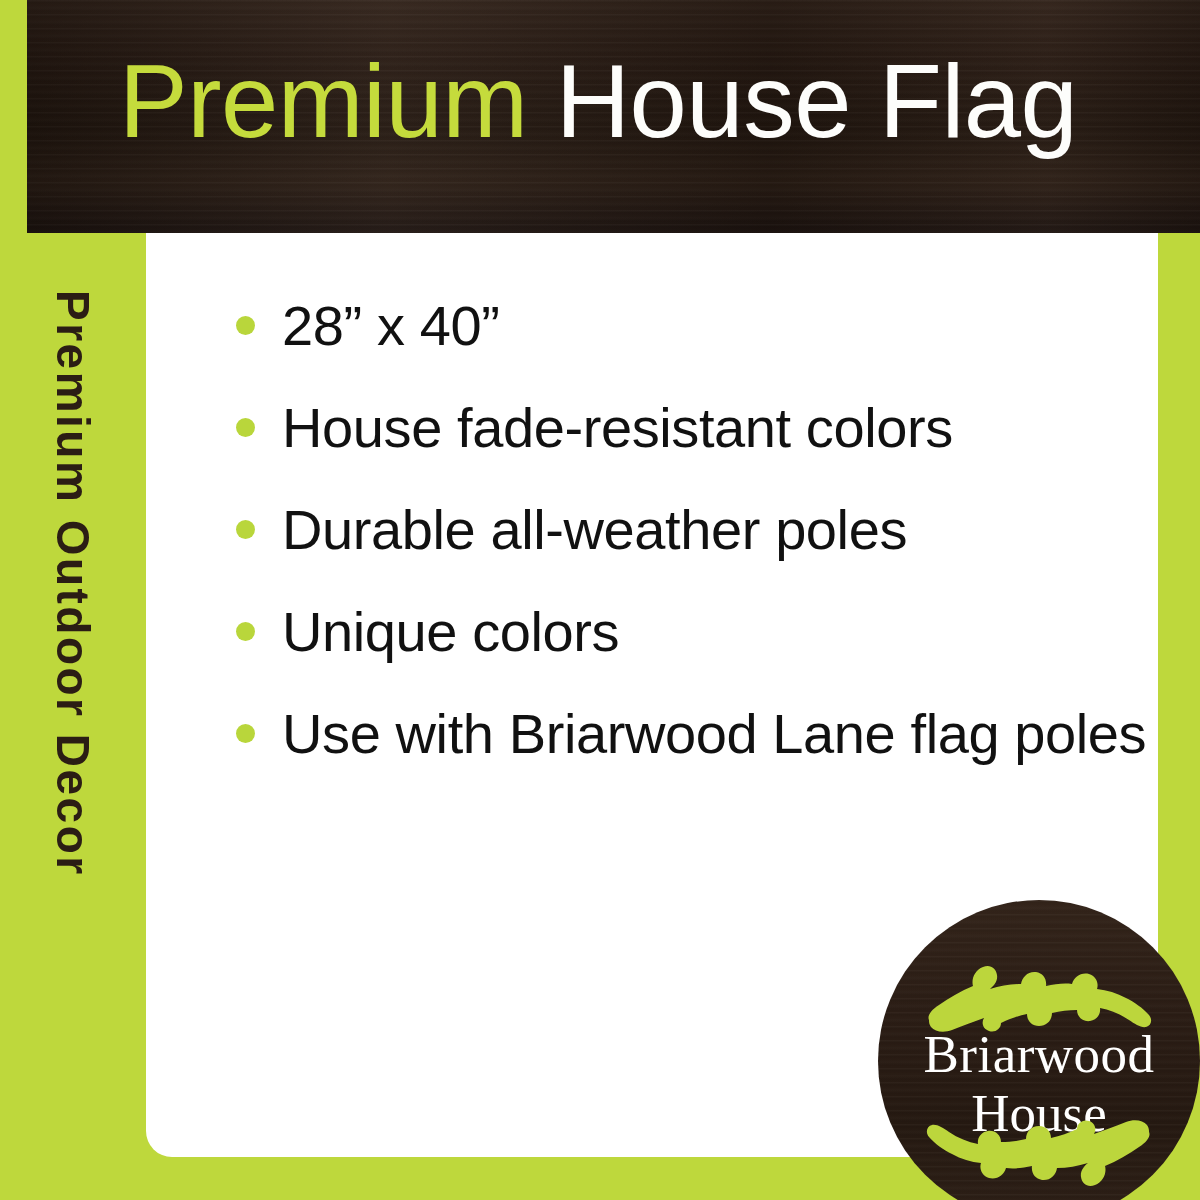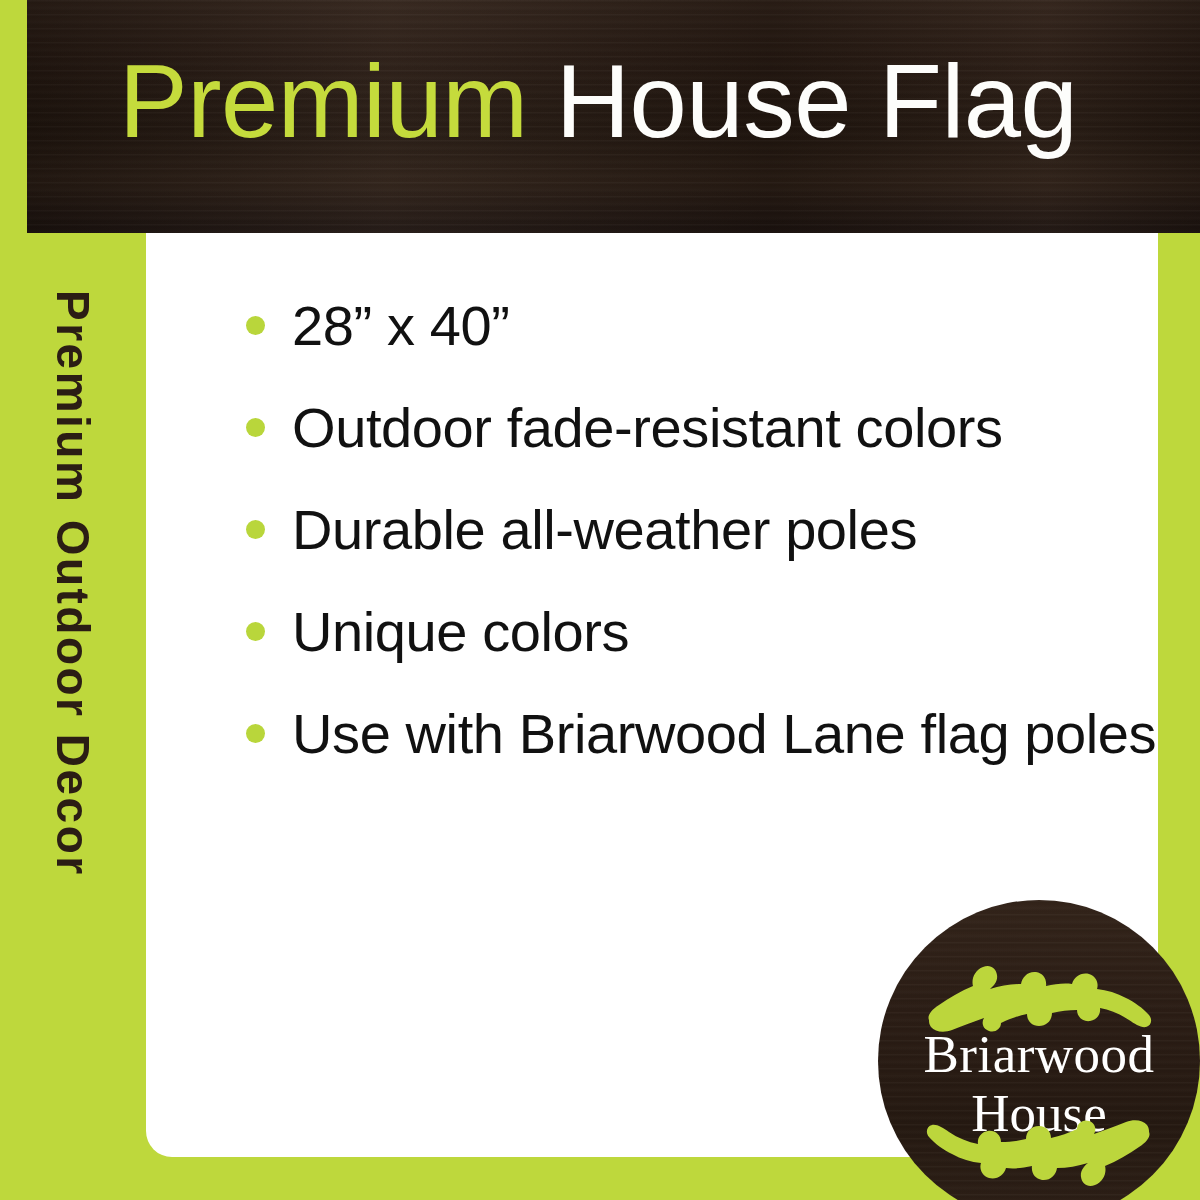--- a/index.html
+++ b/index.html
@@ -63,21 +63,21 @@
     transform:rotate(90deg) translate(0,-50%);
     white-space:nowrap;
     font-size:46px;
     font-weight:700;
     letter-spacing:2.5px;
     color:#2b1d14;
   }
 
   
   .bullets{
-    position:absolute;left:160px;top:233px;width:1031px;
+    position:absolute;left:150px;top:233px;width:1031px;
     padding:58px 0 0 0;
   }
   .bullet-row{
     position:relative;
     padding-left:132px;
     margin-bottom:30px;
     min-height:72px;
   }
   .bullet-dot{
     position:absolute;left:86px;top:25px;
@@ -141,21 +141,21 @@
     <div class="side-label">Premium Outdoor Decor</div>
   </div>
 
   <div class="bullets">
     <div class="bullet-row">
       <span class="bullet-dot"></span>
       <span class="bullet-text">28” x 40”</span>
     </div>
     <div class="bullet-row">
       <span class="bullet-dot"></span>
-      <span class="bullet-text">Outdoor fade-resistant colors</span>
+      <span class="bullet-text">House fade-resistant colors</span>
     </div>
     <div class="bullet-row">
       <span class="bullet-dot"></span>
       <span class="bullet-text">Durable all-weather poles</span>
     </div>
     <div class="bullet-row">
       <span class="bullet-dot"></span>
       <span class="bullet-text">Unique colors</span>
     </div>
     <div class="bullet-row">

